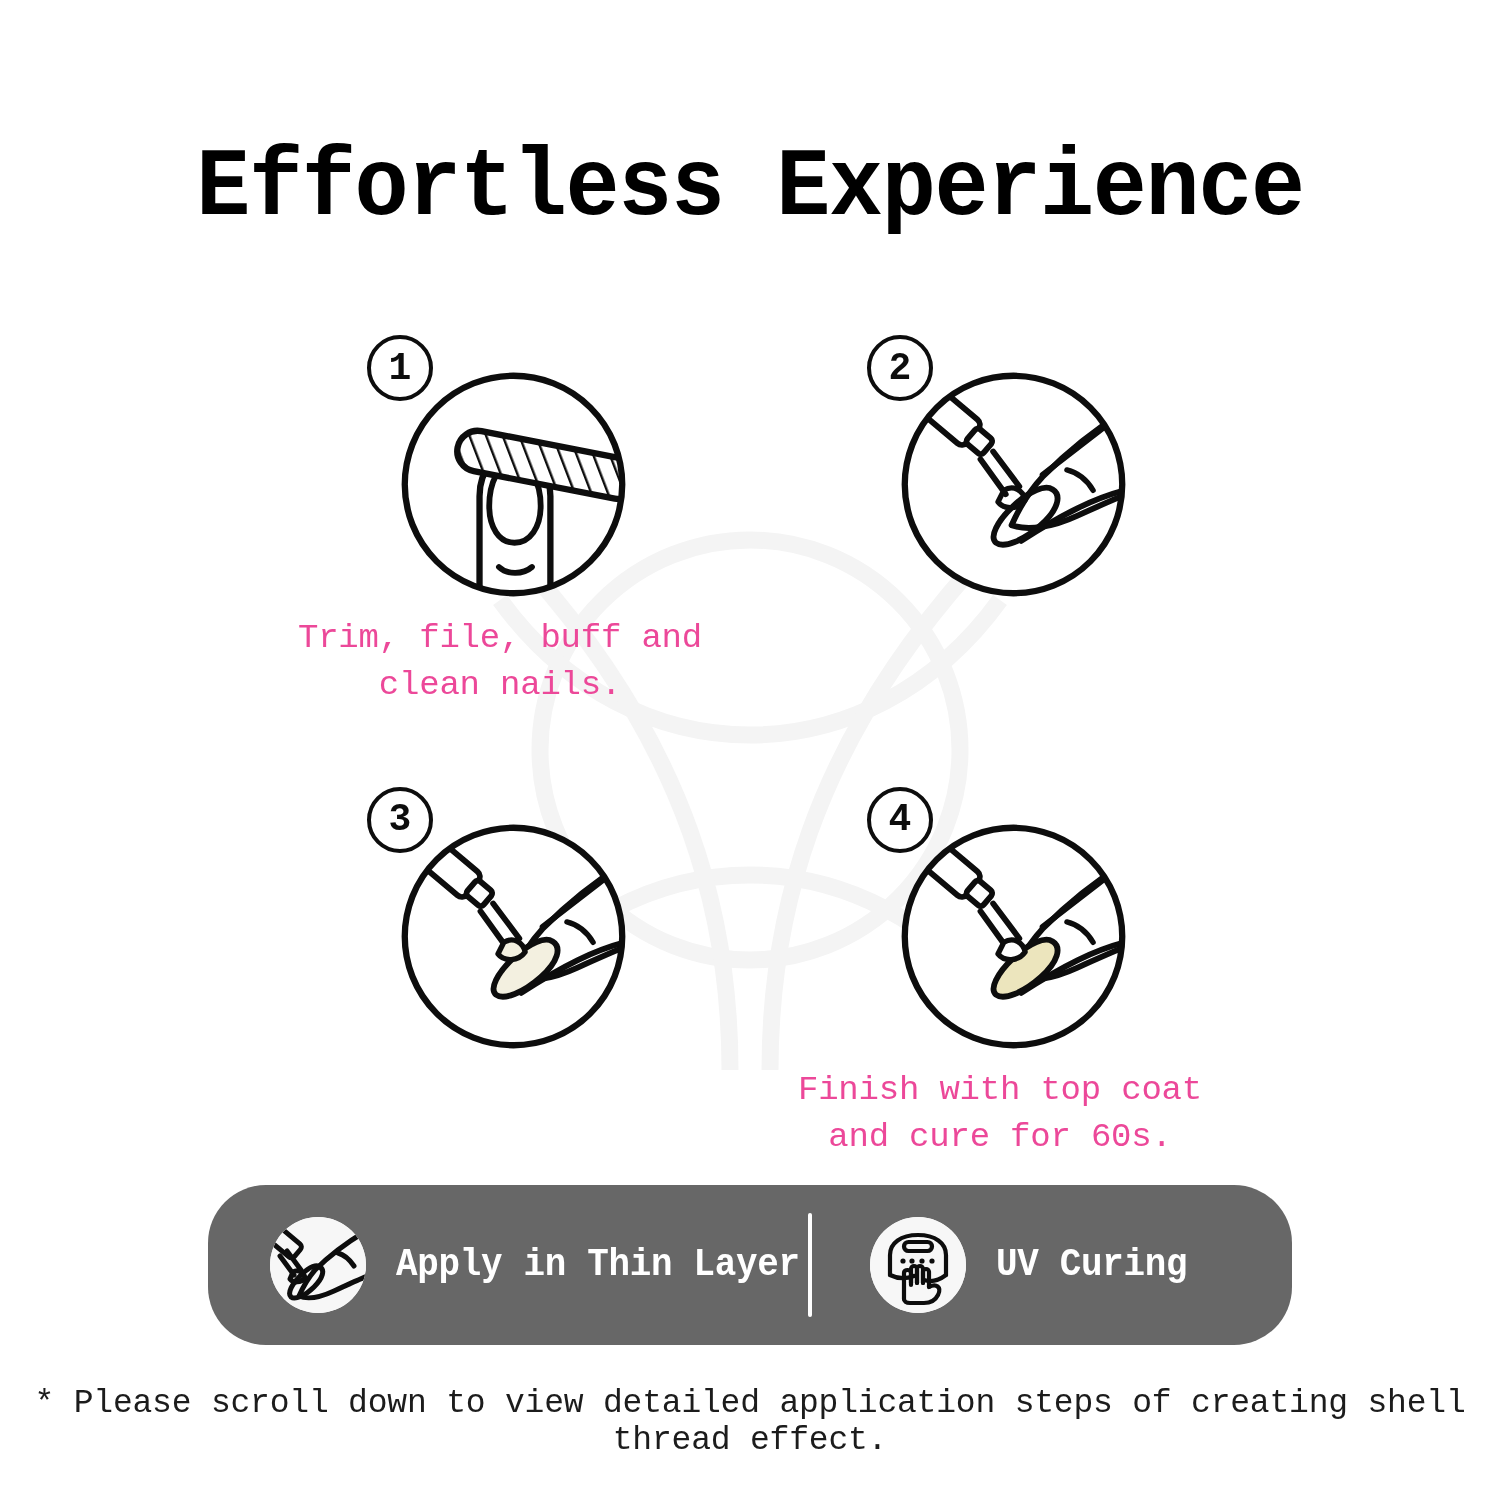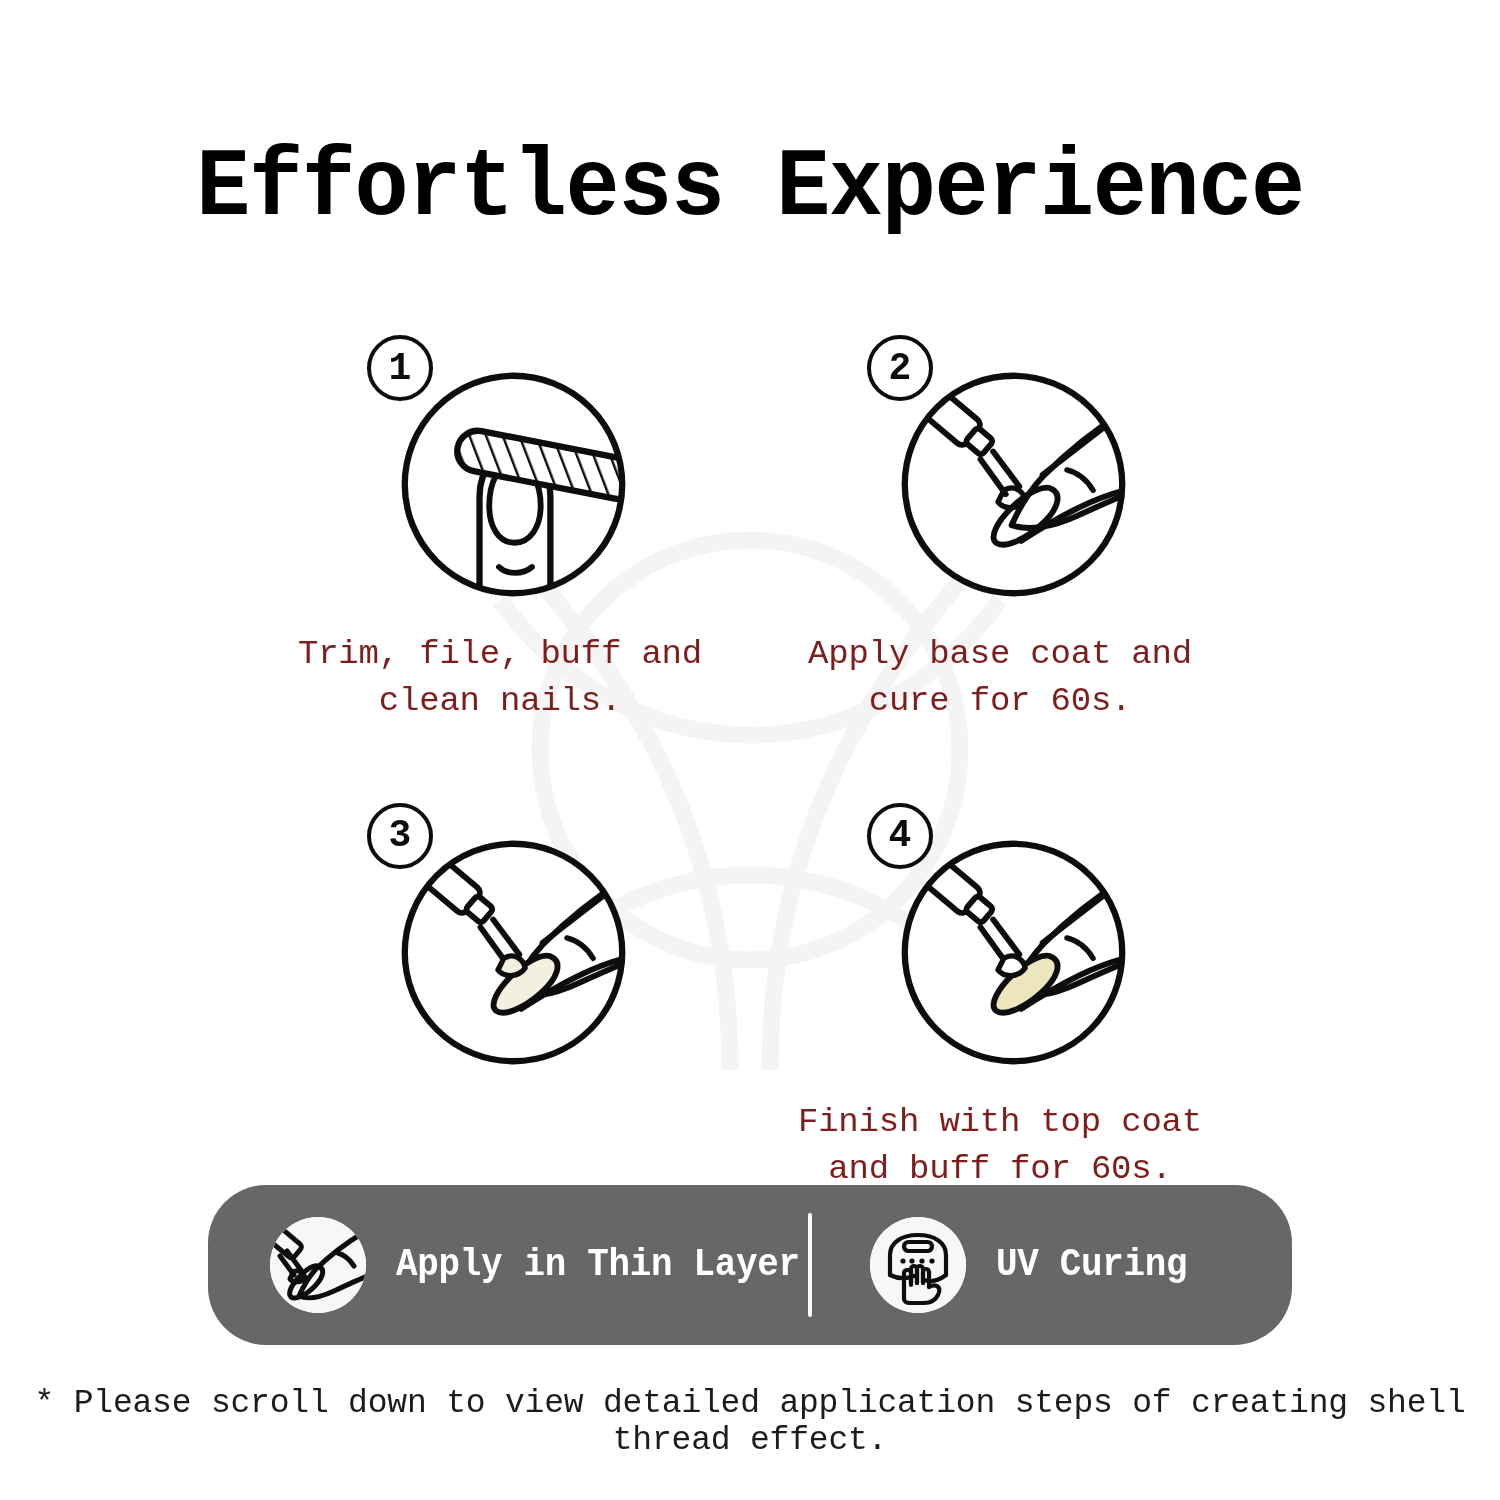--- a/index.html
+++ b/index.html
@@ -86,26 +86,26 @@
     box-sizing: border-box;
   }
   .step-circle {
     position: absolute;
     left: 42px;
     top: 33px;
     width: 233px;
     height: 233px;
   }
   .step-caption {
-    margin-top: 26px;
+    margin-top: 10px;
     width: 440px;
     text-align: center;
     font-size: 34px;
     line-height: 1.38;
-    color: #7f1d1d;
+    color: #ec4899;
     letter-spacing: -0.2px;
   }
   .row-gap { height: 78px; }
 
   
   .feature-bar {
     position: absolute;
     left: 208px;
     top: 1185px;
     width: 1084px;
@@ -248,21 +248,20 @@
                 <rect x="78" y="46" width="22" height="20" rx="4" fill="#ffffff" stroke="#0d0d0d" stroke-width="6"></rect>
               </g>
 
               <path class="ink" d="M86 94 L112 130" stroke-width="6"></path>
               <path class="ink" d="M99 86 L126 122" stroke-width="6"></path>
               <path class="ink" d="M110 126 C120 120, 130 126, 132 136 C125 146, 110 146, 104 138 Z" stroke-width="5.5" fill="#ffffff"></path>
             </g>
             <circle cx="120" cy="120" r="112" fill="none" stroke="#0d0d0d" stroke-width="6.5"></circle>
           </svg>
         </div>
-        <div class="step-caption">Apply base coat and cure for 60s.</div>
       </div>
 
     </div>
 
     <div class="row-gap"></div>
 
     <div class="step-row">
 
       <div class="step">
         <div class="step-art-wrap">
@@ -313,21 +312,21 @@
                 <rect x="2" y="40" width="78" height="32" rx="7" fill="#ffffff" stroke="#0d0d0d" stroke-width="6"></rect>
                 <rect x="78" y="46" width="22" height="20" rx="4" fill="#ffffff" stroke="#0d0d0d" stroke-width="6"></rect>
               </g>
               <path class="ink" d="M86 94 L112 130" stroke-width="6"></path>
               <path class="ink" d="M99 86 L126 122" stroke-width="6"></path>
               <path d="M110 126 C120 120, 130 126, 132 136 C125 146, 110 146, 104 138 Z" fill="#ffffff" stroke="#0d0d0d" stroke-width="5.5" stroke-linejoin="round"></path>
             </g>
             <circle cx="120" cy="120" r="112" fill="none" stroke="#0d0d0d" stroke-width="6.5"></circle>
           </svg>
         </div>
-        <div class="step-caption">Finish with top coat and buff for 60s.</div>
+        <div class="step-caption">Finish with top coat and cure for 60s.</div>
       </div>
 
     </div>
   </div>
 
   <div class="feature-bar">
 
     <div class="feature feature-a">
       <div class="feature-badge">
         <svg viewBox="0 0 96 96" width="96" height="96" aria-hidden="true">

